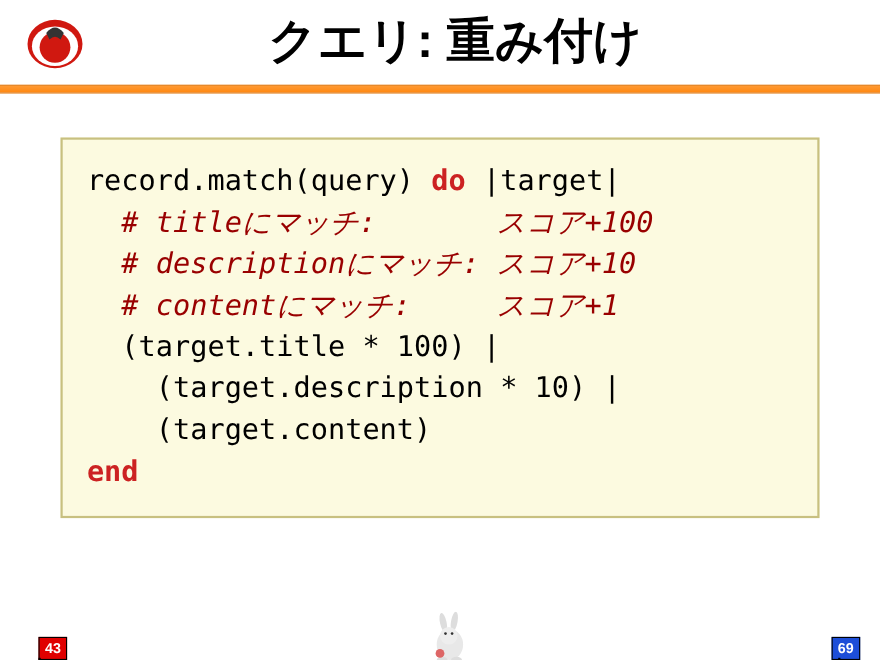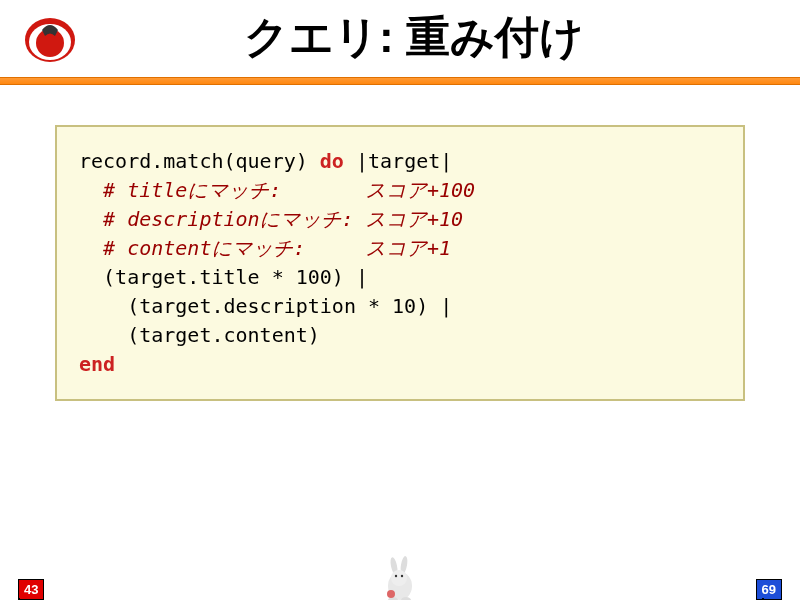--- a/index.html
+++ b/index.html
@@ -35,32 +35,33 @@
     background: linear-gradient(#ff9933, #ff8811);
     border-top: 1px solid #e07000;
     border-bottom: 1px solid #e07000;
   }
   .codebox {
     margin: 40px 55px 0 55px;
     background: #fcfae0;
     border: 2px solid #c8c080;
     padding: 20px 20px 20px 22px;
     font-family: "DejaVu Sans Mono", "Consolas", monospace;
-    font-size: 20px;
+    font-size: 26px;
     line-height: 1.45;
     color: #000;
     white-space: pre;
   }
   .kw { color: #c22; font-weight: bold; }
   .cm { color: #900; font-style: italic; }
   .footer {
     position: absolute;
     bottom: 0;
     left: 0;
     right: 0;
+    padding-left: 17px;
   }
   .flag-row {
     position: relative;
     height: 30px;
   }
   .flag {
     position: absolute;
     bottom: 0;
     color: #fff;
     font-size: 13px;

